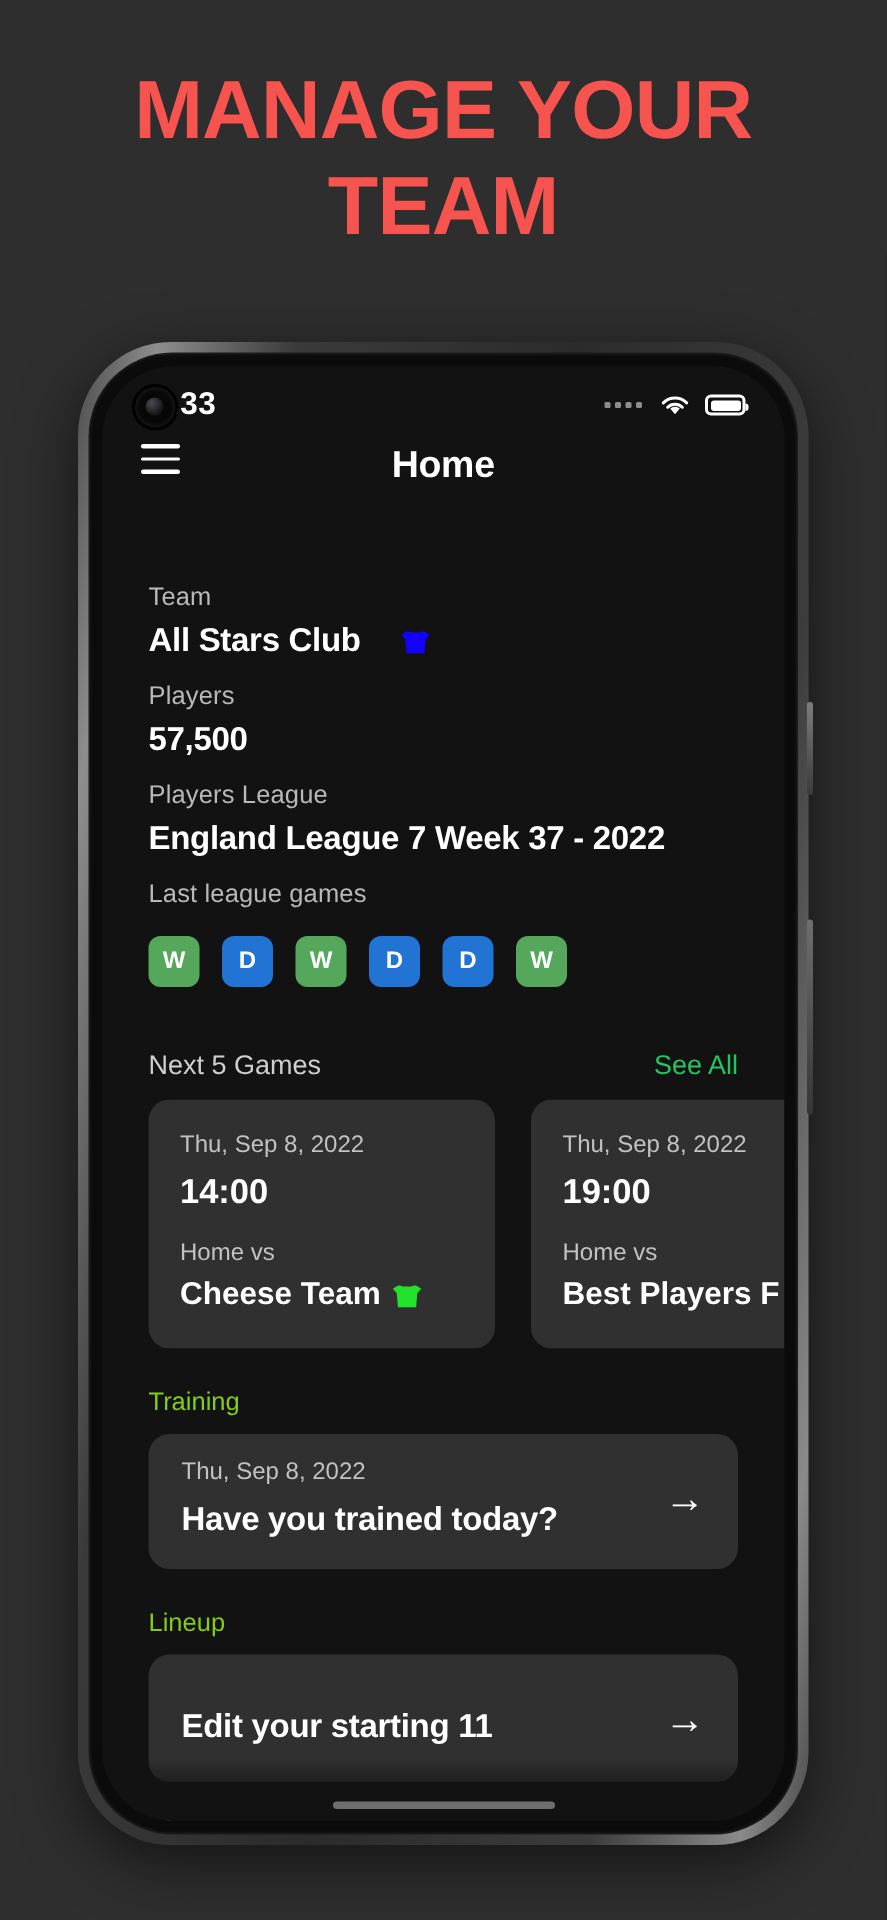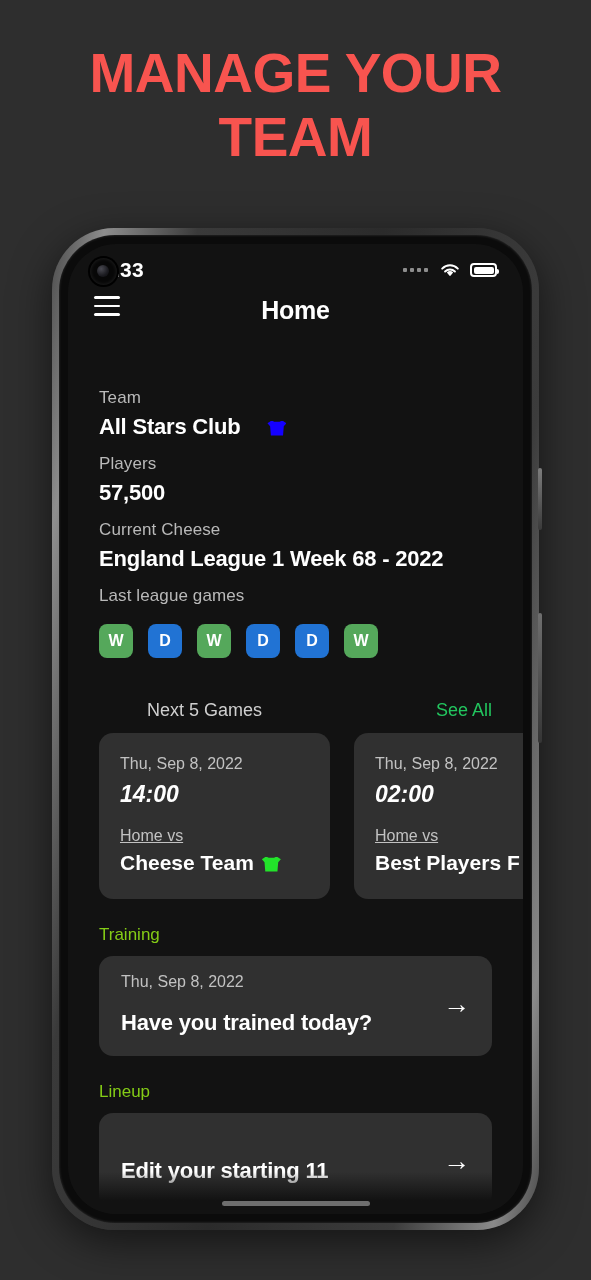--- a/index.html
+++ b/index.html
@@ -258,21 +258,20 @@
   }
   .badge-w { background: #55a85b; }
   .badge-d { background: #2173d4; }
 
   
   .section-head {
     display: flex;
     align-items: flex-start;
     justify-content: space-between;
     margin-top: 42px;
-    margin-left: 48px;
   }
   .section-title {
     color: #cfcfcf;
     font-size: 18px;
   }
   .see-all {
     color: #22c55e;
     font-size: 18px;
     cursor: pointer;
   }
@@ -295,27 +294,25 @@
   }
   .game-date {
     color: #c2c2c2;
     font-size: 16px;
   }
   .game-time {
     color: #ffffff;
     font-size: 23px;
     font-weight: bold;
     margin-top: 8px;
-    font-style: italic;
   }
   .game-venue {
     color: #c2c2c2;
     font-size: 16px;
     margin-top: 19px;
-    text-decoration: underline;
   }
   .game-opponent {
     color: #ffffff;
     font-size: 21px;
     font-weight: bold;
     margin-top: 6px;
     display: flex;
     align-items: center;
     gap: 8px;
     white-space: nowrap;
@@ -341,21 +338,21 @@
     padding: 26px 22px 24px 22px;
   }
   .action-date {
     color: #c2c2c2;
     font-size: 16px;
   }
   .action-text {
     color: #ffffff;
     font-size: 22px;
     font-weight: bold;
-    margin-top: 19px;
+    margin-top: 9px;
     letter-spacing: -0.2px;
   }
   .arrow {
     color: #ffffff;
     font-size: 27px;
     line-height: 1;
     font-weight: 300;
   }
   .section-title-cut {
     color: #cfcfcf;
@@ -432,22 +429,22 @@
         <div class="pad">
           <div class="label">Team</div>
           <div class="value">
             <span>All Stars Club</span>
             <span class="jersey jersey-blue"></span>
           </div>
 
           <div class="label">Players</div>
           <div class="value">57,500</div>
 
-          <div class="label">Current Cheese</div>
-          <div class="value">England League 1 Week 68 - 2022</div>
+          <div class="label">Players League</div>
+          <div class="value">England League 7 Week 37 - 2022</div>
 
           <div class="label">Last league games</div>
           <div class="form-row">
             <div class="badge badge-w">W</div>
             <div class="badge badge-d">D</div>
             <div class="badge badge-w">W</div>
             <div class="badge badge-d">D</div>
             <div class="badge badge-d">D</div>
             <div class="badge badge-w">W</div>
           </div>
@@ -463,21 +460,21 @@
             <div class="game-date">Thu, Sep 8, 2022</div>
             <div class="game-time">14:00</div>
             <div class="game-venue">Home vs</div>
             <div class="game-opponent">
               <span>Cheese Team</span>
               <span class="jersey jersey-green"></span>
             </div>
           </div>
           <div class="game-card">
             <div class="game-date">Thu, Sep 8, 2022</div>
-            <div class="game-time">02:00</div>
+            <div class="game-time">19:00</div>
             <div class="game-venue">Home vs</div>
             <div class="game-opponent">
               <span>Best Players F</span>
             </div>
           </div>
         </div>
 
         <div class="pad">
           <div class="section-title-sm">Training</div>
           <div class="action-card">

